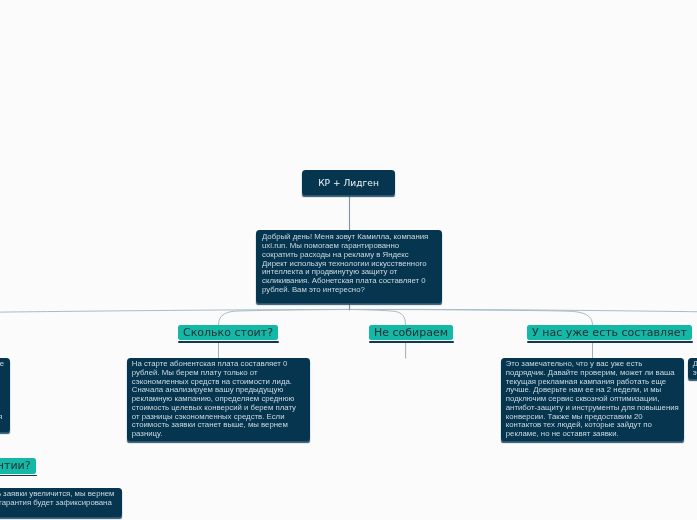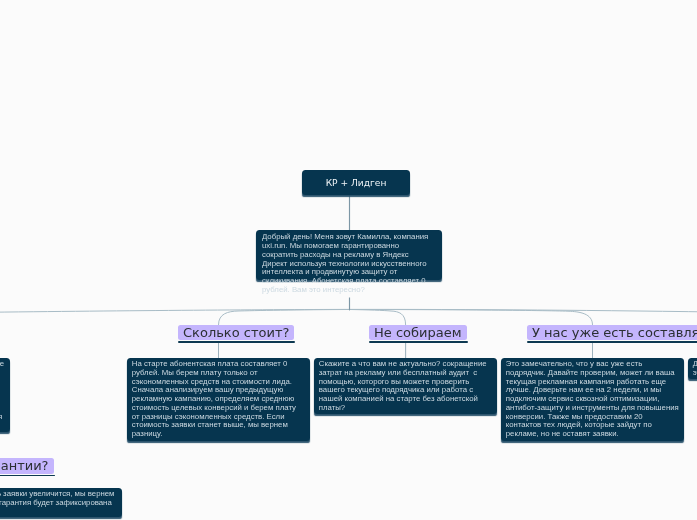--- a/index.html
+++ b/index.html
@@ -4,22 +4,22 @@
 <style>
   html,body{margin:0;padding:0;}
   body{width:697px;height:520px;background:#fbfbfb;font-family:"Liberation Sans",sans-serif;overflow:hidden;}
   #canvas{position:relative;width:697px;height:520px;overflow:hidden;}
   .node{position:absolute;background:#06354f;border-radius:3.5px;box-sizing:border-box;
         box-shadow:0 2.2px 1.1px -0.9px rgba(38,80,105,.97);}
   .msg{color:#ccd9e1;font-size:7.8px;line-height:8.7px;padding:2px 4.75px;white-space:pre-wrap;}
   #greeting{padding:3.4px 6px;}
   .root{color:#eef3f6;font-family:"DejaVu Sans",sans-serif;font-size:9.1px;
         display:flex;align-items:center;justify-content:center;}
-  .lbl{position:absolute;background:#c4b5fd;color:#2b2f33;font-family:"DejaVu Sans",sans-serif;
-       font-size:13px;border-radius:2.5px;height:15.5px;padding:0 5px;white-space:nowrap;
+  .lbl{position:absolute;background:#14b8a6;color:#2b2f33;font-family:"DejaVu Sans",sans-serif;
+       font-size:11px;border-radius:2.5px;height:15.5px;padding:0 5px;white-space:nowrap;
        display:flex;align-items:center;justify-content:center;box-sizing:border-box;}
   .lbl::after{content:"";position:absolute;left:0;right:-1px;top:16.5px;height:1.7px;background:#0d3951;border-radius:1px;}
   svg.links{position:absolute;left:0;top:0;width:697px;height:520px;overflow:visible;}
 </style>
 </head>
 <body>
 
 <div id="canvas">
   <svg class="links" viewBox="0 0 697 520">
     <g fill="none" stroke="#a8bcc6" stroke-width="1" stroke-linecap="round">
@@ -32,28 +32,27 @@
     <g fill="none" stroke="#7d97a6" stroke-width="1.15" stroke-linecap="butt">
       <path d="M349.5 194.5 L349.5 230.5"></path>
       <path d="M349.5 297.5 L349.5 310.4"></path>
     </g>
     <g fill="none" stroke="#9db2bd" stroke-width="1.05" stroke-linecap="butt">
       <path d="M218.5 341.8 L218.5 358.6"></path>
       <path d="M405.6 341.8 L405.6 358.6"></path>
       <path d="M592.5 341.8 L592.5 358.6"></path>
     </g>
   </svg>
-  <div class="node root" id="root" style="left: 302px; top: 170px; width: 108px; height: 25px;">
+  <div class="node root" id="root" style="left: 302px; top: 170px; width: 93px; height: 25px;">
       <span>КР + Лидген</span>
     </div>
-  <div class="node msg" id="greeting" style="left: 256px; top: 230px; width: 186px; height: 50px;">Добрый день! Меня зовут Камилла, компания uxi.run. Мы помогаем гарантированно сократить расходы на рекламу в Яндекс Директ используя технологии искусственного интеллекта и продвинутую защиту от скликивания. Абонетская плата составляет 0 рублей. Вам это интересно?</div>
+  <div class="node msg" id="greeting" style="left: 256px; top: 230px; width: 186px; height: 73px;">Добрый день! Меня зовут Камилла, компания uxi.run. Мы помогаем гарантированно сократить расходы на рекламу в Яндекс Директ используя технологии искусственного интеллекта и продвинутую защиту от скликивания. Абонетская плата составляет 0 рублей. Вам это интересно?</div>
   <div class="lbl" id="lbl0" style="left: 178px; top: 324.5px;">Сколько стоит?</div>
   <div class="lbl" id="lbl1" style="left: 369px; top: 324.5px;">Не собираем</div>
   <div class="lbl" id="lbl2" style="left: 527px; top: 324.5px;">У нас уже есть составляет</div>
   <div class="node msg" id="b0" style="left: 127px; top: 358.3px; width: 183px; height: 82.5px;">На старте абонентская плата составляет 0 рублей. Мы берем плату только от сэкономленных средств на стоимости лида. Сначала анализируем вашу предыдущую рекламную кампанию, определяем среднюю стоимость целевых конверсий и берем плату от разницы сэкономленных средств. Если стоимость заявки станет выше, мы вернем разницу.</div>
-  <div class="node msg" id="b1" style="left: 314px; top: 358.3px; width: 183px; height: 56px;">Скажите а что вам не актуально? сокращение затрат на рекламу или бесплатный аудит  с помощью, которого вы можете проверить вашего текущего подрядчика или работа с нашей компанией на старте без абонетской платы?</div>
   <div class="node msg" id="b2" style="left: 501px; top: 358.3px; width: 183px; height: 82.5px;">Это замечательно, что у вас уже есть подрядчик. Давайте проверим, может ли ваша текущая рекламная кампания работать еще лучше. Доверьте нам ее на 2 недели, и мы подключим сервис сквозной оптимизации, антибот-защиту и инструменты для повышения конверсии. Также мы предоставим 20 контактов тех людей, которые зайдут по рекламе, но не оставят заявки.</div>
 
   <div class="node msg clip" id="offL0" style="left: -173.2px; top: 358.3px; width: 183px; height: 73.5px;">Мы берем оплату только за заявки полученные из рекламного кабинета Яндекс Директа. Сначала мы проводим подробный аудит всех ваших текущих рекламных кампаний, затем собираем новую семантику и полностью запускаем тестовый период на две недели, и далее вы увидите настоящую цену обращения клиента.</div>
   <div class="lbl" id="offLlbl" style="left: -73px; top: 458px;">Какие гарантии?</div>
   <div class="node msg clip" id="offL1" style="left: -61.2px; top: 488.3px; width: 183px; height: 29px;">Если стоимость заявки увеличится, мы вернем разницу. Наша гарантия будет зафиксирована в договоре.</div>
   <div class="node msg clip" id="offR1" style="left: 688px; top: 358.3px; width: 183px; height: 21px;">Давайте я подробно расскажу вам как именно это работает</div>
 </div>
 
 </body></html>

